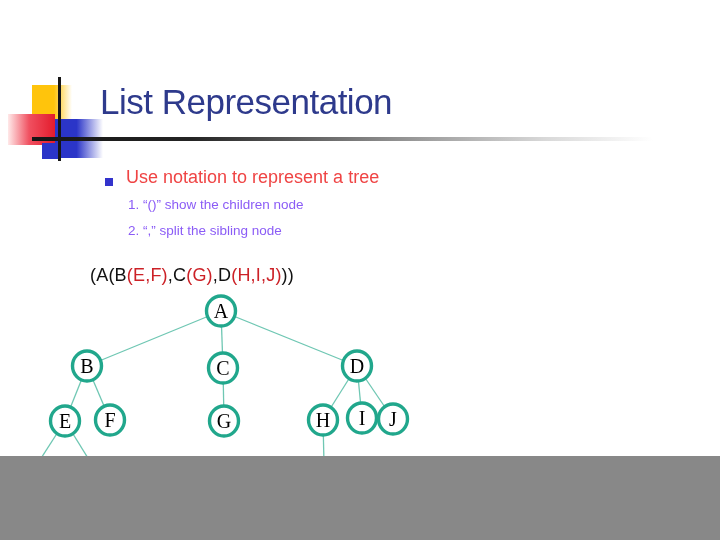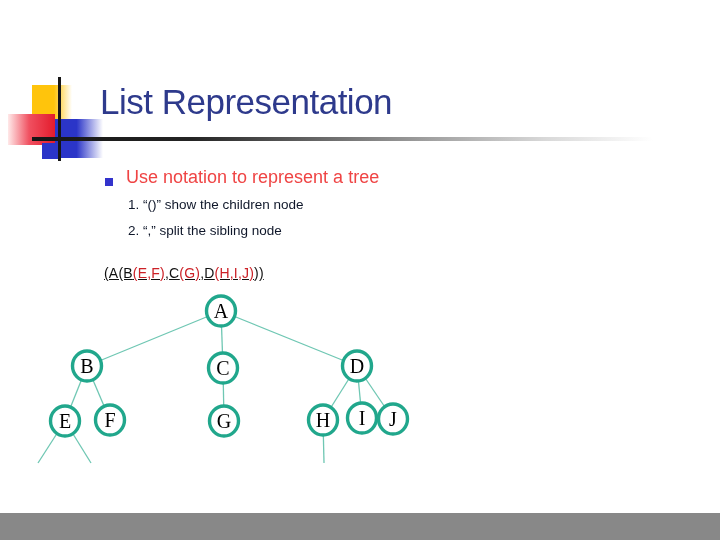--- a/index.html
+++ b/index.html
@@ -1,41 +1,41 @@
 <!DOCTYPE html>
 <html><head>
 <meta charset="utf-8">
 <style>
   html,body{margin:0;padding:0;background:#888;}
   .slide{
-    position:relative; width:720px; height:513px; background:#ffffff;
+    position:relative; width:720px; height:456px; background:#ffffff;
     overflow:hidden; font-family:"Liberation Sans",sans-serif;
   }
   
   .sq-yellow{position:absolute; left:32px; top:85px; width:40px; height:36px;
     background:linear-gradient(to right,#ffc40c 0%,#ffc40c 55%,#ffffff 100%); z-index:1;}
   .sq-red{position:absolute; left:8px; top:114px; width:47px; height:31px;
     background:linear-gradient(to right,#ffe9e9 0%,#f05060 45%,#e31b2c 100%); z-index:2;}
   .sq-blue{position:absolute; left:55px; top:119px; width:48px; height:39px;
     background:linear-gradient(to right,#2b35c8 0%,#2b35c8 45%,#ffffff 100%); z-index:3;}
   .sq-blue2{position:absolute; left:42px; top:143px; width:17px; height:16px;
     background:#2b35c8; z-index:3;}
   .vline{position:absolute; left:58px; top:77px; width:3px; height:84px; background:#161616; z-index:4;}
   .hrule{position:absolute; left:32px; top:137px; width:640px; height:4px; z-index:4;
     background:linear-gradient(to right,#161616 0%,#242424 25%,#8a8a8a 55%,#d8d8d8 80%,rgba(255,255,255,0) 97%);}
   
   .title{position:absolute; left:100px; top:82px; margin:0; font-size:35px; font-weight:400;
     color:#2e3a8c; letter-spacing:-0.5px; white-space:nowrap; z-index:5;}
   .bullet-sq{position:absolute; left:105px; top:178px; width:8px; height:8px; background:#3333cc;}
   .bullet-text{position:absolute; left:126px; top:167px; font-size:18px; color:#ef4444; white-space:nowrap;}
-  .num-item{position:absolute; left:128px; font-size:13.5px; color:#0f172a; white-space:nowrap;}
+  .num-item{position:absolute; left:128px; font-size:13.5px; color:#8b5cf6; white-space:nowrap;}
   .item1{top:197px;}
   .item2{top:223px;}
-  .notation{position:absolute; left:104px; top:265px; font-size:14px; color:#111111;
-    white-space:nowrap; letter-spacing:0.2px;text-decoration:underline;}
+  .notation{position:absolute; left:90px; top:265px; font-size:18px; color:#111111;
+    white-space:nowrap; letter-spacing:0.2px;}
   .notation .seg-red{color:#cc2127;}
   
   #tree-svg{position:absolute; left:0; top:0; width:720px; height:540px; z-index:5;}
   #tree-svg text{font-family:"Liberation Serif",serif; font-size:20px; fill:#000000;}
 </style>
 </head>
 <body>
 
 <div class="slide">
 

